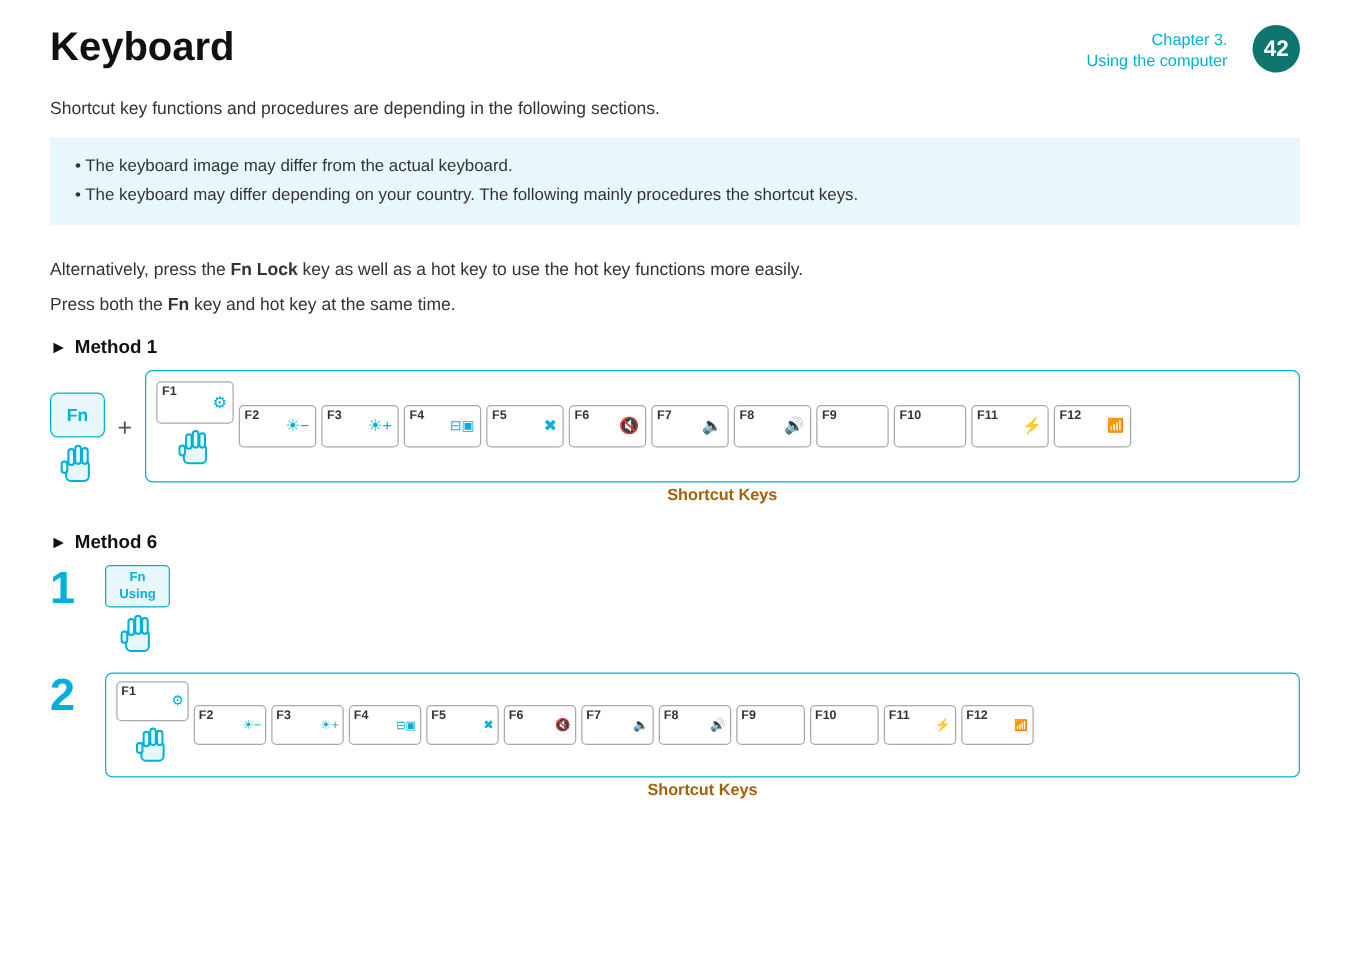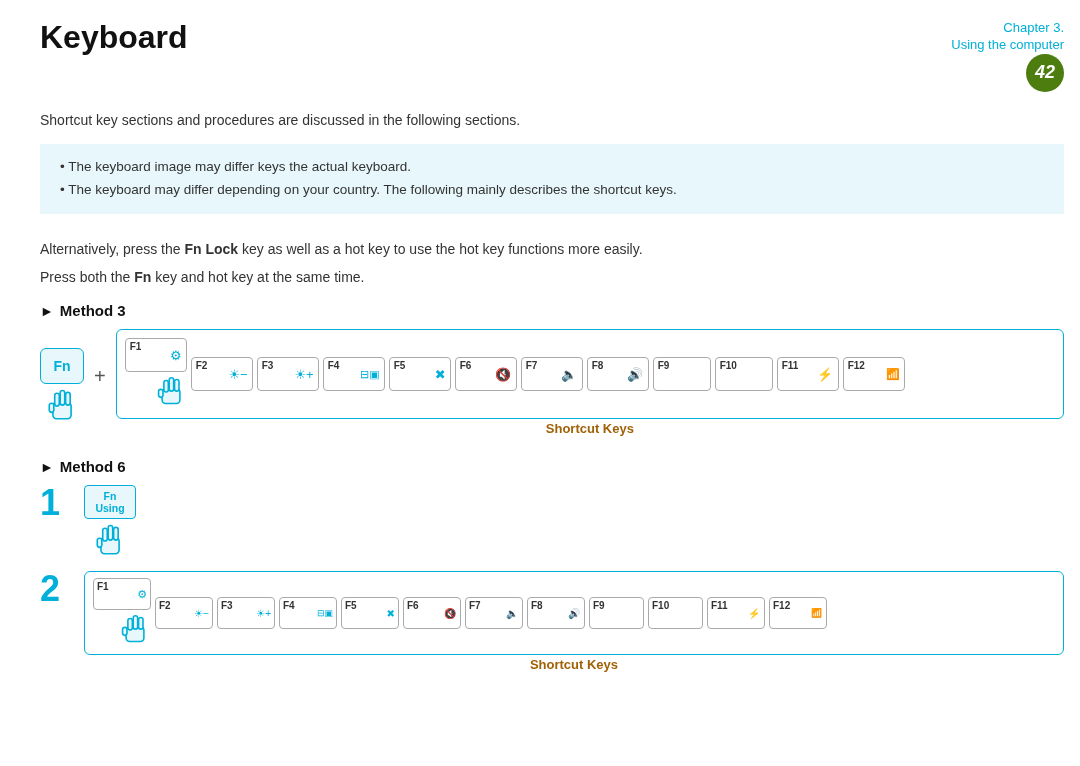--- a/index.html
+++ b/index.html
@@ -6,62 +6,61 @@
     body {
       font-family: 'Arial', sans-serif;
       background: #fff;
       color: #333;
       width: 1080px;
       min-height: 766px;
       position: relative;
       overflow: hidden;
     }
     .page {
-      padding: 20px 16px 20px 40px;
+      padding: 20px 40px 20px 40px;
       position: relative;
     }
     
     .header {
       display: flex;
       align-items: flex-start;
       justify-content: space-between;
       margin-bottom: 20px;
     }
     .page-title {
       font-size: 32px;
       font-weight: 900;
       color: #111;
       line-height: 1.1;
     }
     .chapter-badge {
       display: flex;
-      flex-direction: column;
+      flex-direction: row;
       align-items: flex-end;
-      gap: 0;
+      gap: 20px;
     }
     .chapter-text {
       color: #00b0d8;
       font-size: 13px;
       font-weight: 400;
       text-align: right;
       line-height: 1.3;
     }
     .chapter-number {
-      background: #4d7c0f;
+      background: #0f766e;
       color: #fff;
       border-radius: 50%;
       width: 38px;
       height: 38px;
       display: flex;
       align-items: center;
       justify-content: center;
       font-size: 18px;
       font-weight: 700;
       align-self: flex-end;
-      font-style: italic;
     }
     
     .intro-text {
       font-size: 14px;
       color: #333;
       margin-bottom: 16px;
     }
     
     .notice-box {
       background: #e8f7fc;
@@ -257,57 +256,57 @@
       align-items: center;
       justify-content: space-between;
       padding: 2px 3px;
       font-size: 10px;
       color: #333;
       background: #fff;
     }
     .with-hand {
       display: flex;
       flex-direction: column;
-      align-items: flex-end;
+      align-items: center;
     }
   </style>
 </head>
 <body>
 
 <div class="page">
 
   <div class="header">
     <h1 class="page-title">Keyboard</h1>
     <div class="chapter-badge">
       <div class="chapter-text">
         Chapter 3.<br>Using the computer
       </div>
       <div class="chapter-number">42</div>
     </div>
   </div>
 
-  <p class="intro-text">Shortcut key sections and procedures are discussed in the following sections.</p>
+  <p class="intro-text">Shortcut key functions and procedures are depending in the following sections.</p>
 
   <div class="notice-box">
     <ul>
-      <li>The keyboard image may differ keys the actual keyboard.</li>
-      <li>The keyboard may differ depending on your country. The following mainly describes the shortcut keys.</li>
+      <li>The keyboard image may differ from the actual keyboard.</li>
+      <li>The keyboard may differ depending on your country. The following mainly procedures the shortcut keys.</li>
     </ul>
   </div>
 
   <p class="body-text">
     Alternatively, press the <b>Fn Lock</b> key as well as a hot key to use the hot key functions more easily.
   </p>
   <p class="body-text">
     Press both the <b>Fn</b> key and hot key at the same time.
   </p>
 
   <div class="method-heading">
     <span class="arrow">►</span>
-    <span>Method 3</span>
+    <span>Method 1</span>
   </div>
 
   <div class="method1-row">
 
     <div class="fn-key-wrapper">
       <div class="fn-key">
         <span>Fn</span>
       </div>
 
       <svg class="hand-svg" viewBox="0 0 36 44">

